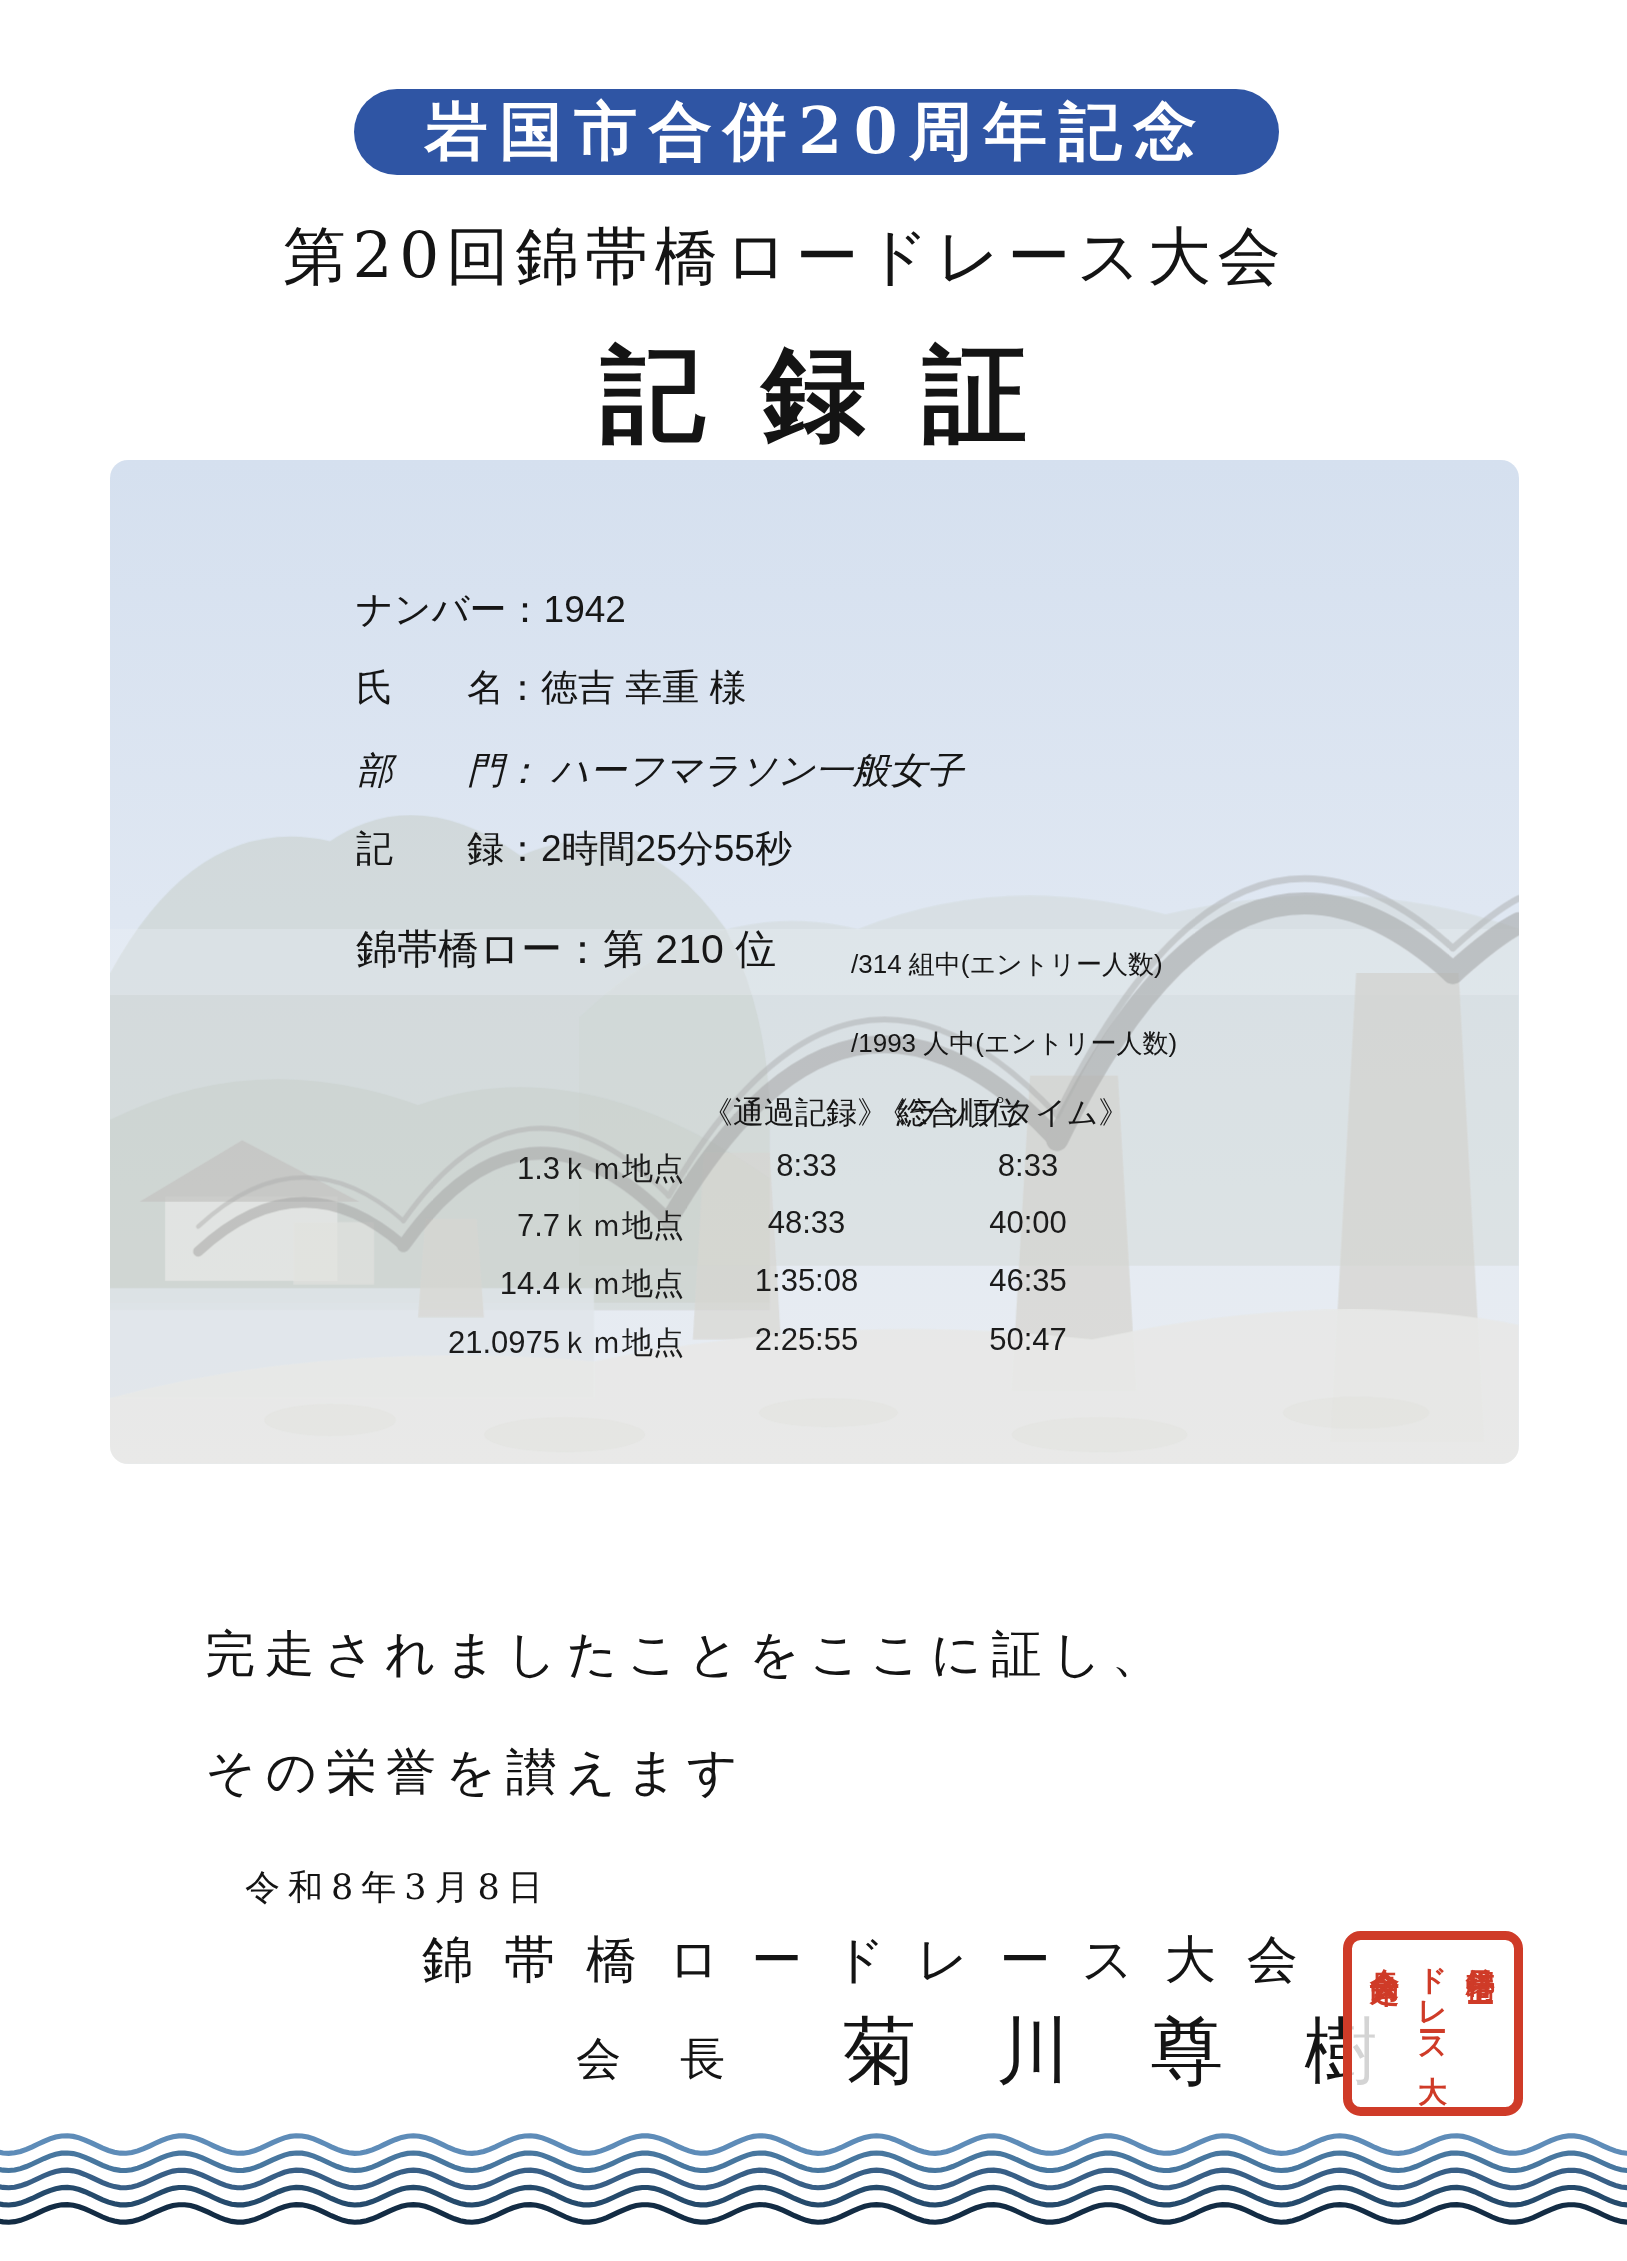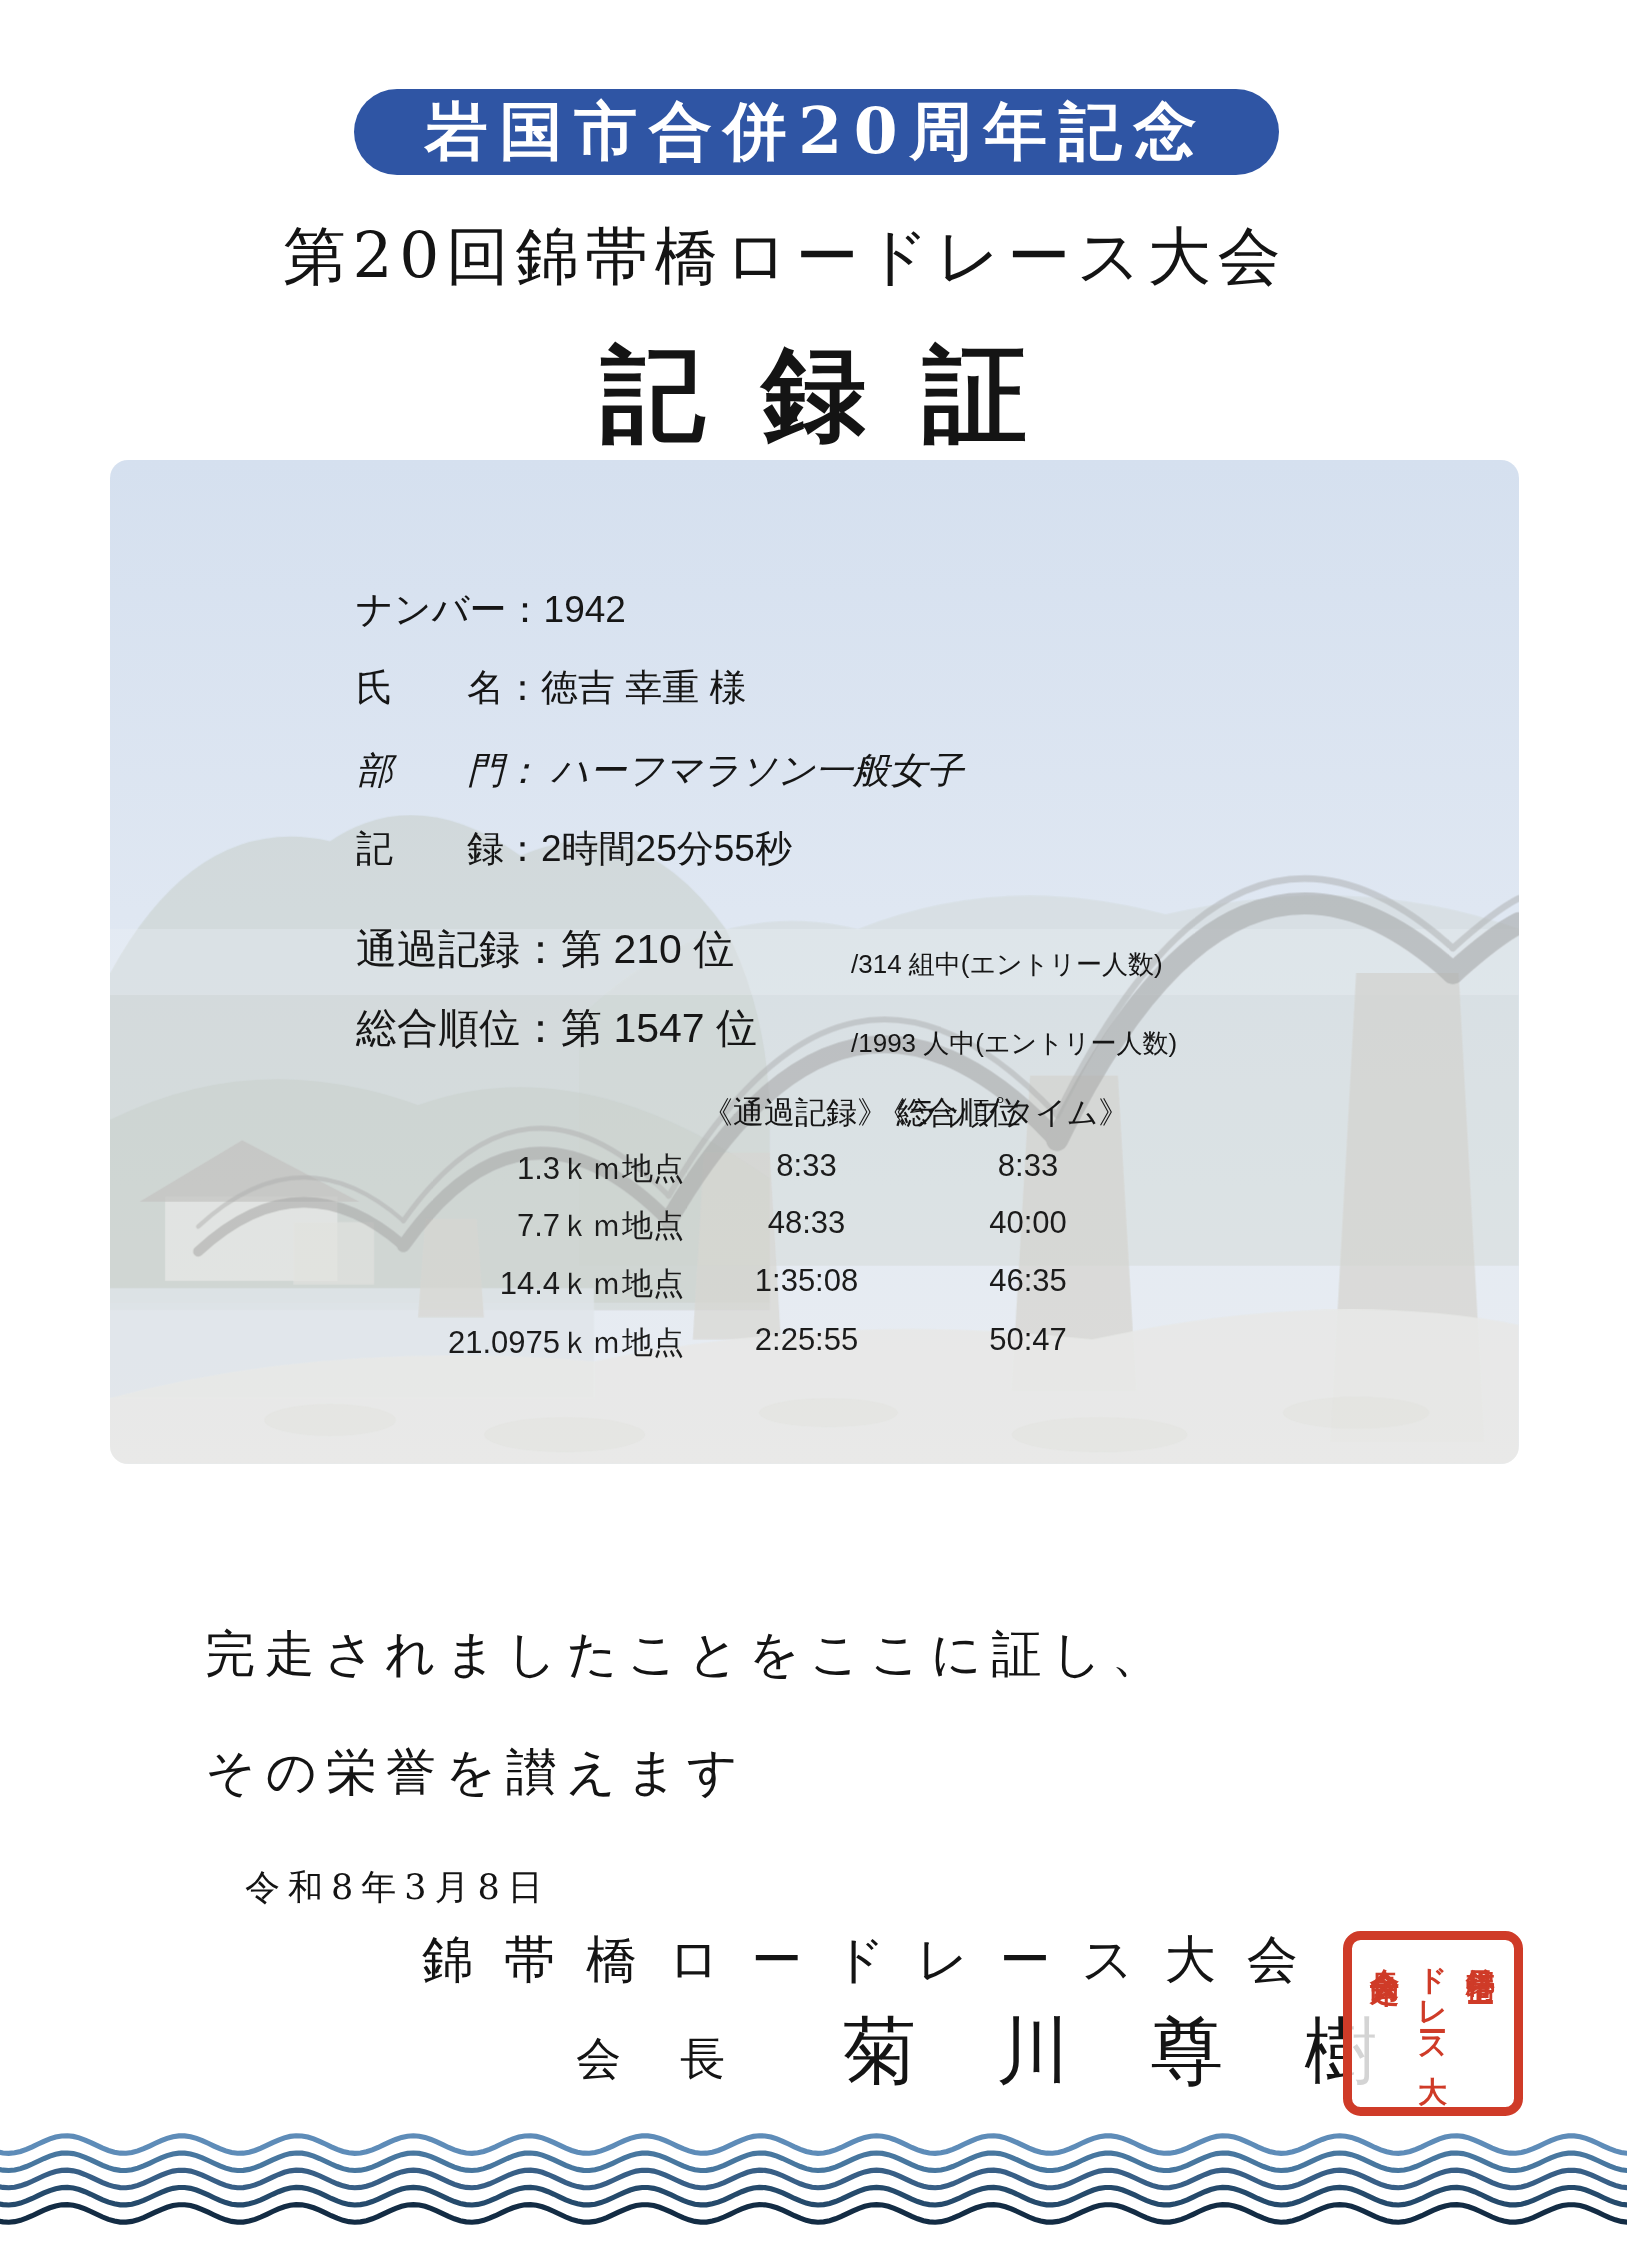--- a/index.html
+++ b/index.html
@@ -110,26 +110,23 @@
       <span>氏　　名：</span><span>徳吉 幸重 様</span>
     </div>
     <div class="abs fieldline" style="top:286px;font-style:italic;">
       <span>部　　門：</span><span> ハーフマラソン一般女子</span>
     </div>
     <div class="abs fieldline" style="top:364px;">
       <span>記　　録：</span><span>2時間25分55秒</span>
     </div>
 
     <div class="abs rankline" style="top:462px;">
-      <span>通過記録：</span><span>第 210 位</span>
+      <span>錦帯橋ロー：</span><span>第 210 位</span>
     </div>
     <div class="abs ranknote" style="top:487px;">/314 組中(エントリー人数)</div>
-    <div class="abs rankline" style="top:541px;">
-      <span>総合順位：</span><span>第 1547 位</span>
-    </div>
     <div class="abs ranknote" style="top:566px;">/1993 人中(エントリー人数)</div>
 
     <div class="abs tblhead" style="left:592px;top:632px;">《通過記録》 総合順位</div>
     <div class="abs tblhead" style="left:767px;top:632px;">《ラップタイム》</div>
 
     <div class="abs tp" style="top:688px;">1.3ｋｍ地点</div>
     <div class="abs tt" style="top:688px;">8:33</div>
     <div class="abs tl" style="top:688px;">8:33</div>
 
     <div class="abs tp" style="top:745px;">7.7ｋｍ地点</div>

